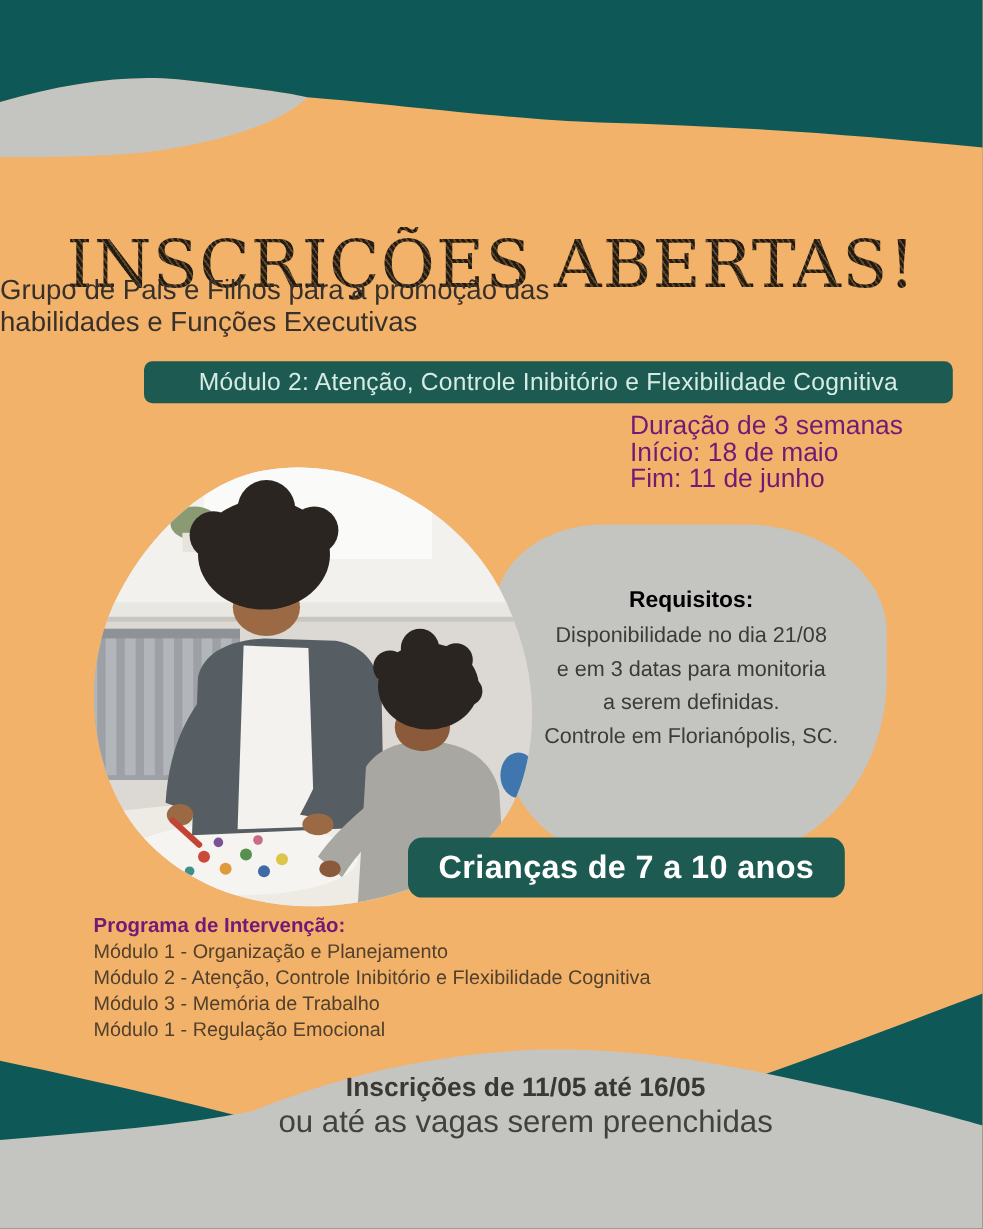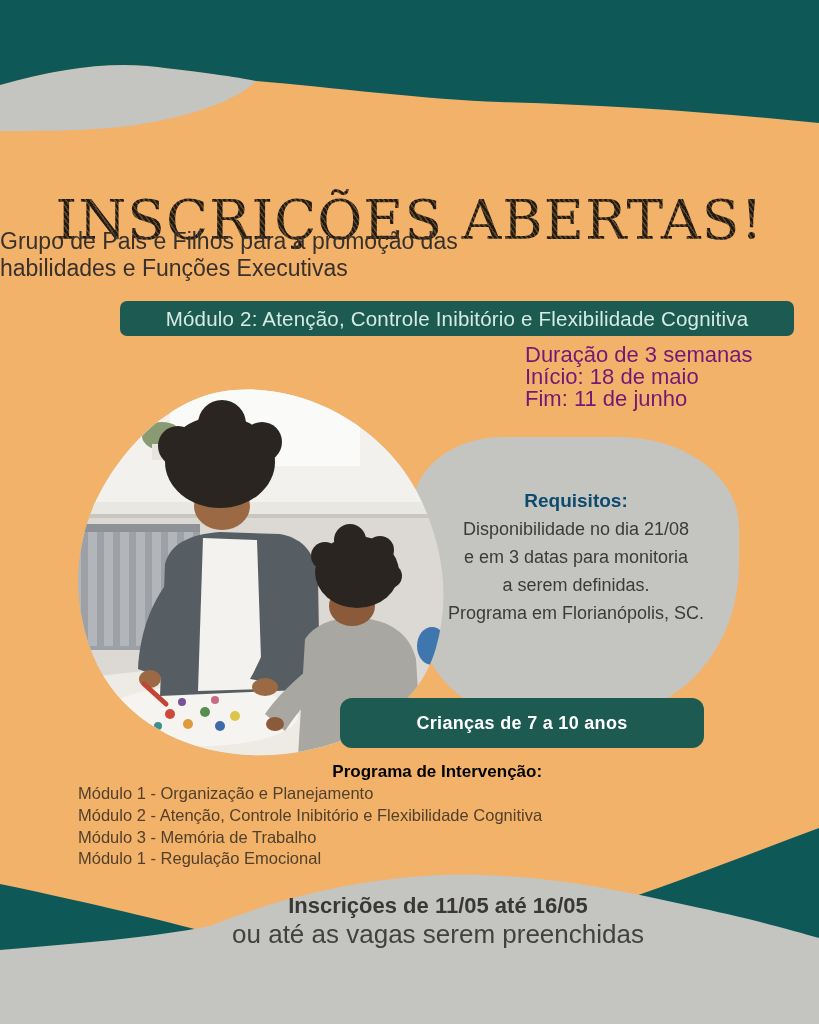--- a/index.html
+++ b/index.html
@@ -43,33 +43,33 @@
 
   
   .photo{top:384px;left:70px;z-index:2;}
   .req-blob{
     top:437px;left:413px;width:326px;height:277px;z-index:1;
     background:#c4c5c1;
     border-radius:90px 120px 130px 100px / 70px 90px 150px 120px;
     box-sizing:border-box;padding-top:50px;text-align:center;
     color:#3d3b38;
   }
-  .req-heading{font-size:19px;font-weight:700;line-height:28px;color:#0c4a6e;}
+  .req-heading{font-size:19px;font-weight:700;line-height:28px;color:#000000;}
   .req-line{font-size:18px;line-height:28px;}
 
   .age-banner{
     top:698px;left:340px;width:364px;height:50px;z-index:3;
     background:#1d5b52;border-radius:12px;
     display:flex;align-items:center;justify-content:center;
-    color:#ffffff;font-size:18px;font-weight:700;letter-spacing:.3px;
+    color:#ffffff;font-size:27px;font-weight:700;letter-spacing:.3px;
   }
 
   
   .program{top:761px;left:78px;z-index:2;color:#52402c;}
-  .program-heading{font-size:17px;line-height:22px;font-weight:700;color:#000000;text-align:right;}
+  .program-heading{font-size:17px;line-height:22px;font-weight:700;color:#701a75;}
   .program-item{font-size:16.5px;line-height:21.8px;font-weight:500;}
 
   
   .footer{
     top:892px;left:45px;width:786px;text-align:center;z-index:2;
     color:#3a3835;
   }
   .footer-line1{font-size:22px;line-height:28px;font-weight:700;}
   .footer-line2{font-size:26px;line-height:28px;font-weight:500;color:#434140;}
 
@@ -178,21 +178,21 @@
         <ellipse cx="285" cy="205" rx="27" ry="13" fill="#2b2522"></ellipse>
       </g>
     </g>
   </svg>
 
   <div class="abs req-blob">
     <div class="req-heading">Requisitos:</div>
     <div class="req-line">Disponibilidade no dia 21/08</div>
     <div class="req-line">e em 3 datas para monitoria</div>
     <div class="req-line">a serem definidas.</div>
-    <div class="req-line">Programa em Florianópolis, SC.</div>
+    <div class="req-line">Controle em Florianópolis, SC.</div>
   </div>
 
   <div class="abs age-banner">
     <span>Crianças de 7 a 10 anos</span>
   </div>
 
   <div class="abs program">
     <div class="program-heading">Programa de Intervenção:</div>
     <div class="program-item">Módulo 1 - Organização e Planejamento</div>
     <div class="program-item">Módulo 2 - Atenção, Controle Inibitório e Flexibilidade Cognitiva</div>

